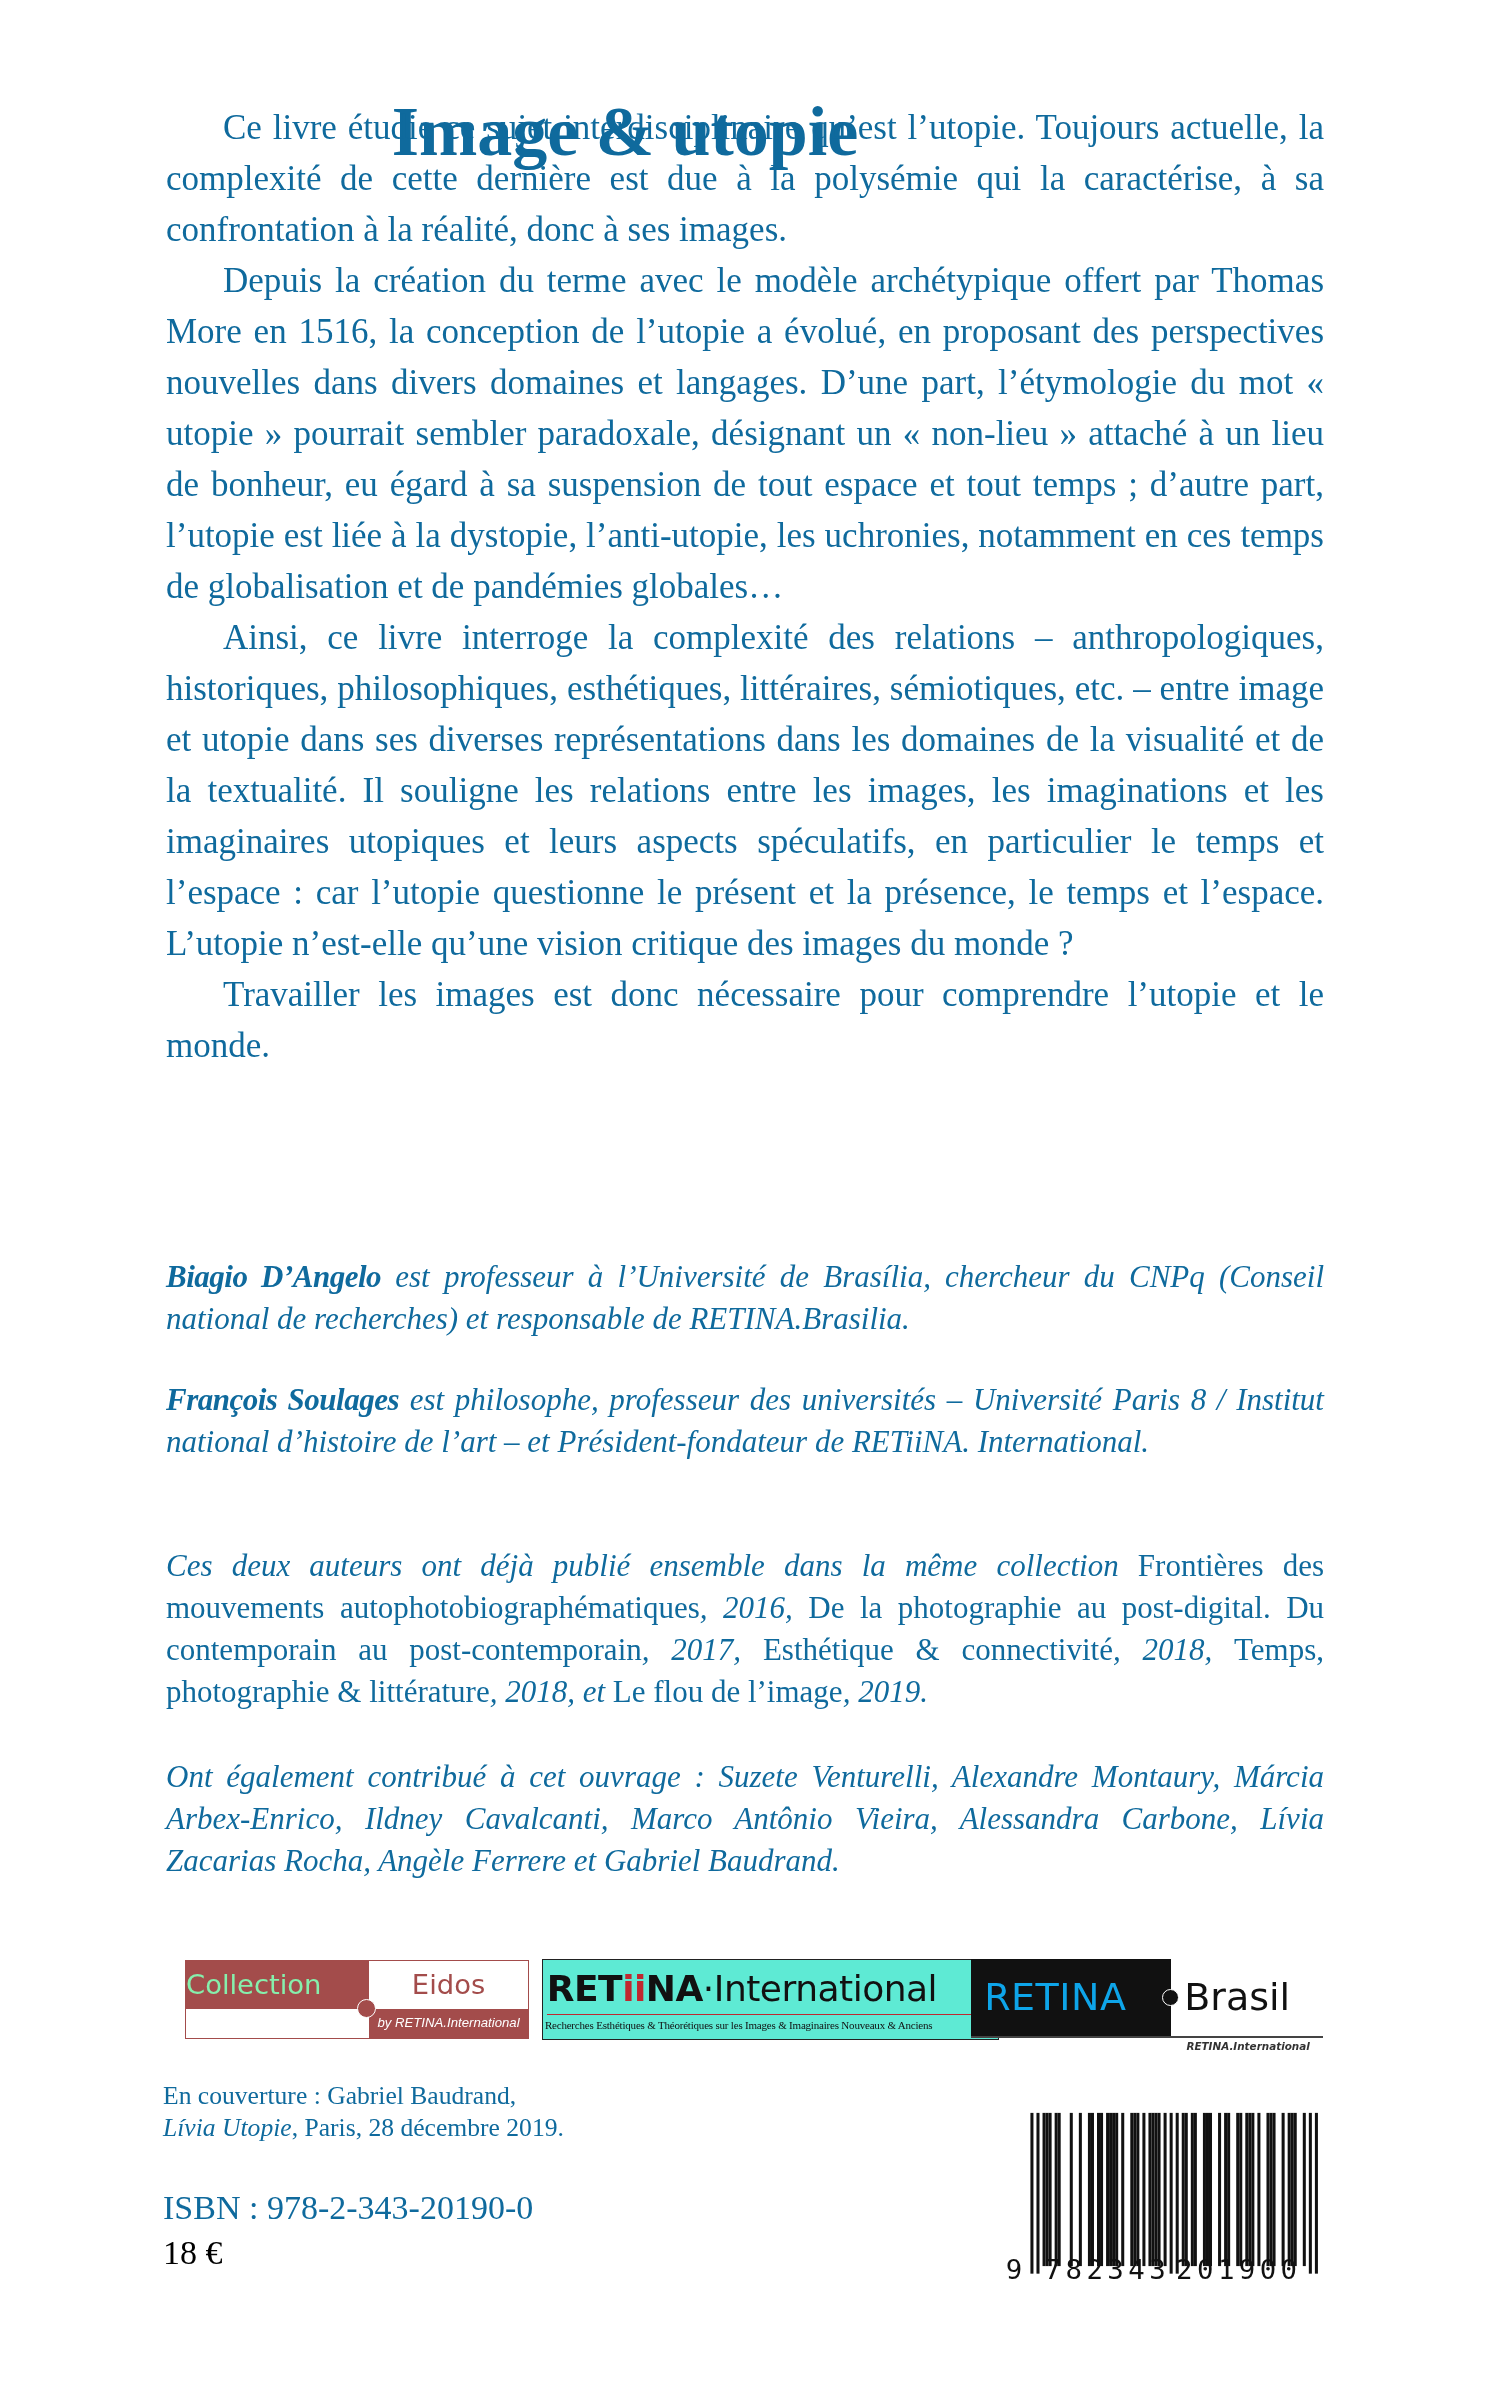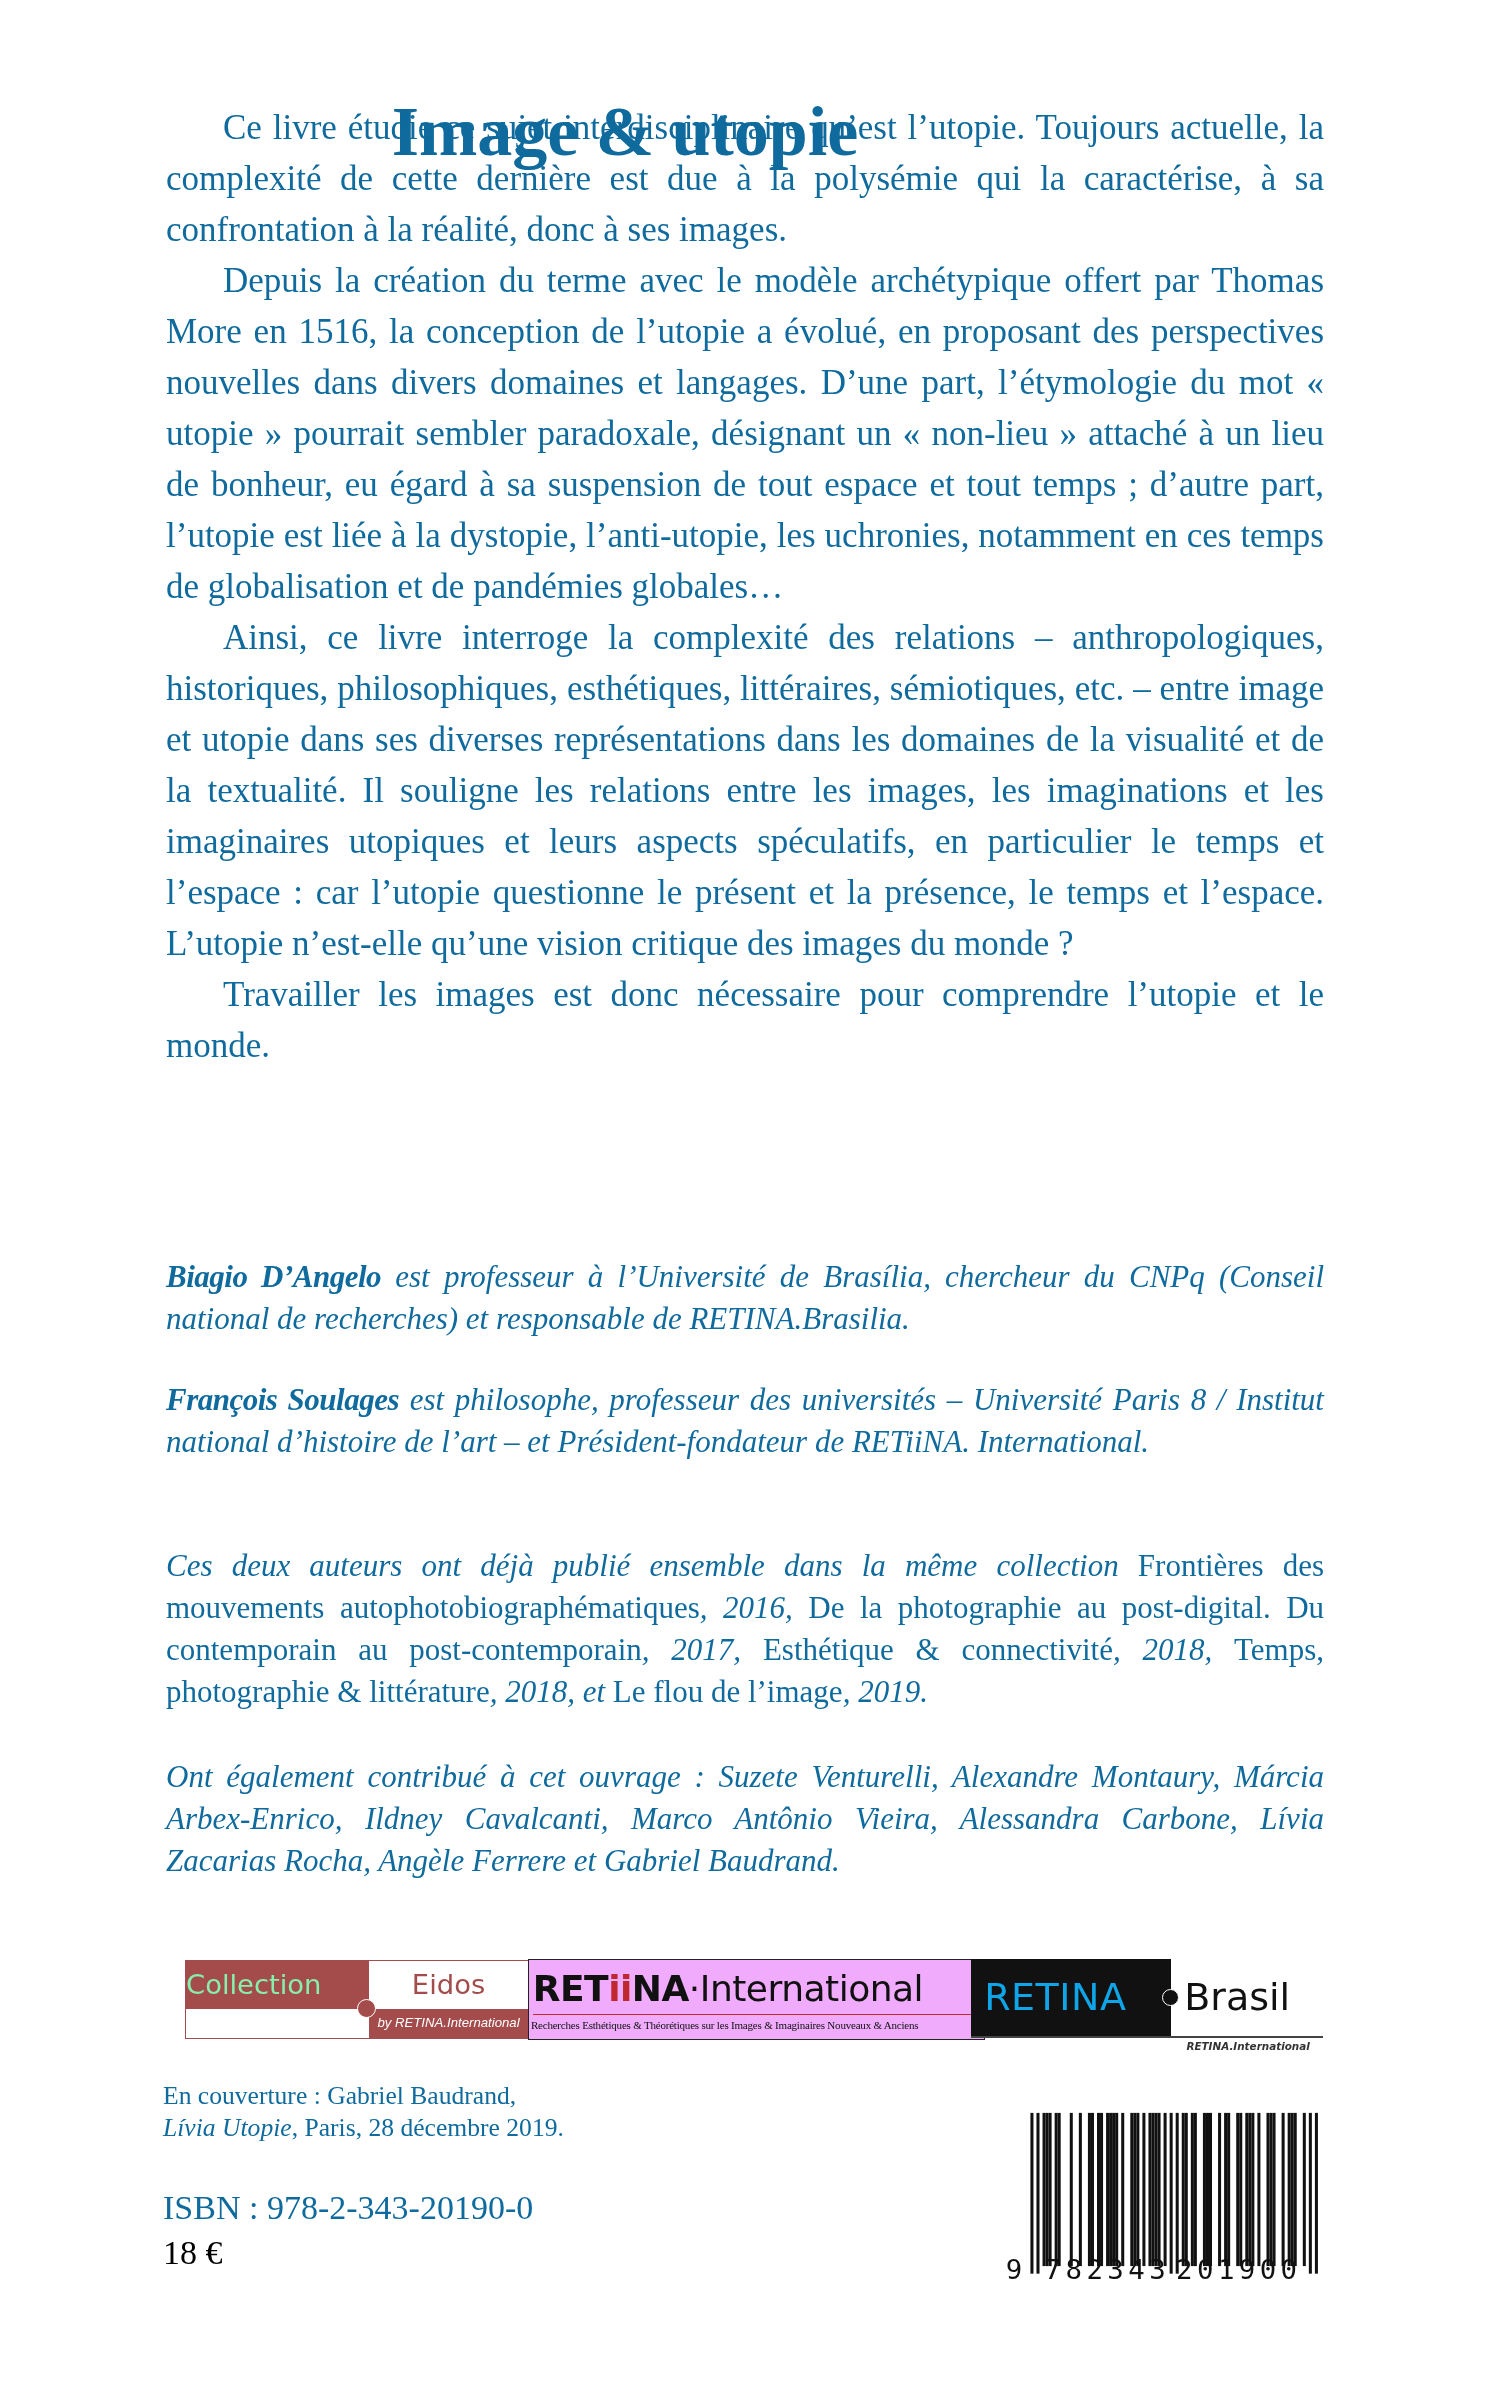--- a/index.html
+++ b/index.html
@@ -28,21 +28,21 @@
   #contrib { top: 1756px; }
 
   
   .logo { position: absolute; }
   #logo-eidos { left: 185px; top: 1960px; width: 344px; height: 79px; border: 1.9px solid #a34c4b; box-sizing: border-box; background: #fff; }
   #logo-eidos .tl { position: absolute; left: 0; top: 0; width: 183px; height: 48px; background: #a34c4b; color: #86efac; font-family: "DejaVu Sans", sans-serif; font-size: 27.4px; line-height: 48px; }
   #logo-eidos .tr { position: absolute; left: 183px; top: 0; right: 0; height: 48px; color: #a34c4b; font-family: "DejaVu Sans", sans-serif; font-size: 27.4px; line-height: 48px; text-align: center; }
   #logo-eidos .br { position: absolute; left: 183px; top: 48px; right: 0; bottom: 0; background: #a34c4b; color: #fff; font-family: Liberation Sans, sans-serif; font-style: italic; font-size: 13.2px; line-height: 28px; text-align: center; }
   #logo-eidos .dot { position: absolute; left: 171px; top: 38px; width: 19px; height: 19px; border-radius: 50%; background: #a34c4b; border: 1.9px solid #fff; box-sizing: border-box; }
 
-  #logo-retiina { left: 528px; top: 1959px; width: 457px; height: 81px; border: 1.9px solid #222; box-sizing: border-box; background: #f0abfc; }
+  #logo-retiina { left: 542px; top: 1959px; width: 457px; height: 81px; border: 1.9px solid #222; box-sizing: border-box; background: #5eead4; }
   #logo-retiina .main { position: absolute; left: 3.8px; right: 3.8px; top: 3.8px; height: 49px; font-family: "DejaVu Sans", sans-serif; font-size: 36px; line-height: 49px; color: #111; white-space: nowrap; letter-spacing: -0.5px; }
   #logo-retiina .main .red { color: #c0282f; }
   #logo-retiina .main .bold { font-weight: bold; }
   #logo-retiina .rule { position: absolute; left: 3.8px; right: 3.8px; top: 54px; height: 0.9px; background: #c0282f; }
   #logo-retiina .sub { position: absolute; left: 1.9px; right: 1.9px; top: 57px; font-family: "Liberation Serif", serif; font-size: 11px; line-height: 17px; color: #111; white-space: nowrap; letter-spacing: -0.2px; }
 
   #logo-brasil { left: 971px; top: 1959px; width: 352px; height: 104px; }
   #logo-brasil .blk { position: absolute; left: 0; top: 0; width: 200px; height: 77px; background: #111; color: #0ea5e9; font-family: "DejaVu Sans", sans-serif; font-size: 38px; line-height: 77px; padding-left: 13.2px; box-sizing: border-box; letter-spacing: 0.5px; }
   #logo-brasil .wht { position: absolute; left: 200px; top: 0; width: 152px; height: 77px; color: #111; font-family: "DejaVu Sans", sans-serif; font-size: 38px; line-height: 77px; padding-left: 13.2px; box-sizing: border-box; }
   #logo-brasil .dot { position: absolute; left: 191px; top: 30px; width: 17px; height: 17px; border-radius: 50%; background: #111; border: 1.9px solid #fff; box-sizing: border-box; }

